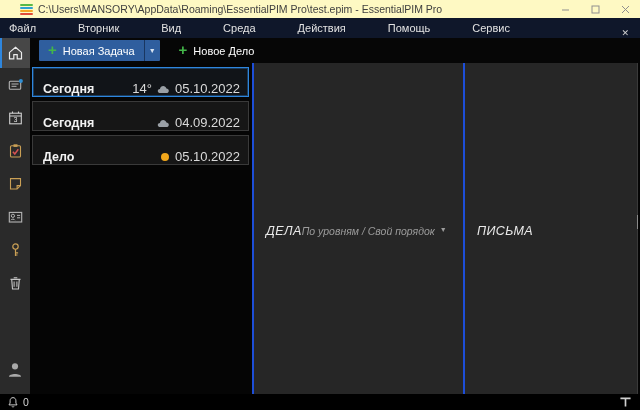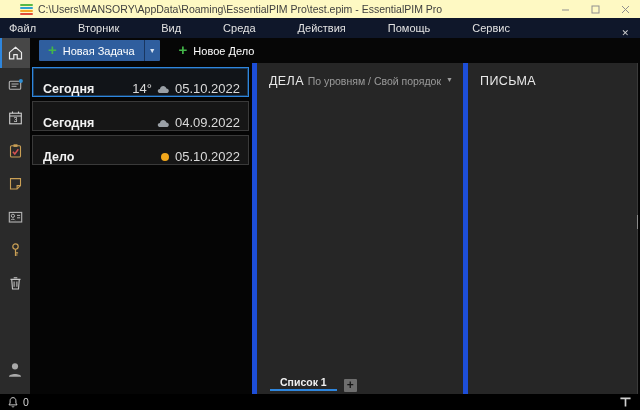--- a/index.html
+++ b/index.html
@@ -43,21 +43,21 @@
   
   .panels { flex:1; display:flex; min-height:0; padding-right:2px; }
 
   .daylist { width:222px; flex:0 0 auto; padding:4px 3px 0 2px; }
   .day-row { height:30px; margin-bottom:4px; background:#161616; border:1px solid #3a3a3a; display:flex; align-items:flex-end; padding:0 8px 0 10px; }
   .day-row.selected { border:1px solid #2e86de; box-shadow:0 0 0 1px rgba(46,134,222,.35) inset; background:#111418; }
   .day-label { flex:1; font-size:12.5px; font-weight:bold; color:#f2f2f2; }
   .day-meta { display:flex; align-items:center; gap:5px; font-size:13px; color:#dadada; }
   .weather-icon { display:flex; align-items:center; }
 
-  .panel { background:#262626; border-left:5px solid #1d4ed8; display:flex; flex-direction:column; min-width:0; }
+  .panel { background:#262626; border-left:2px solid #1d4ed8; display:flex; flex-direction:row; min-width:0;font-style:italic; }
   .tasks-panel { width:211px; flex:0 0 auto; }
   .mail-panel { flex:1; border-right:1px solid #3a3a3a; position:relative; }
   .panel-header { display:flex; align-items:center; justify-content:space-between; padding:11px 10px 7px 12px; flex:0 0 auto; }
   .panel-title { font-size:12.5px; color:#e9e9e9; letter-spacing:.4px; }
   .sort-control { font-size:10.5px; color:#9b9b9b; display:flex; gap:5px; white-space:nowrap; }
   .sort-caret { font-size:7px; position:relative; top:1px; }
   .panel-body { flex:1; }
 
   .tabstrip { height:18px; display:flex; align-items:flex-start; padding-left:13px; flex:0 0 auto; }
   .tab { display:flex; align-items:center; padding:0 10px 1px 10px; font-size:10.5px; font-weight:bold; color:#f0f0f0; border-bottom:2px solid #2e86de; }

